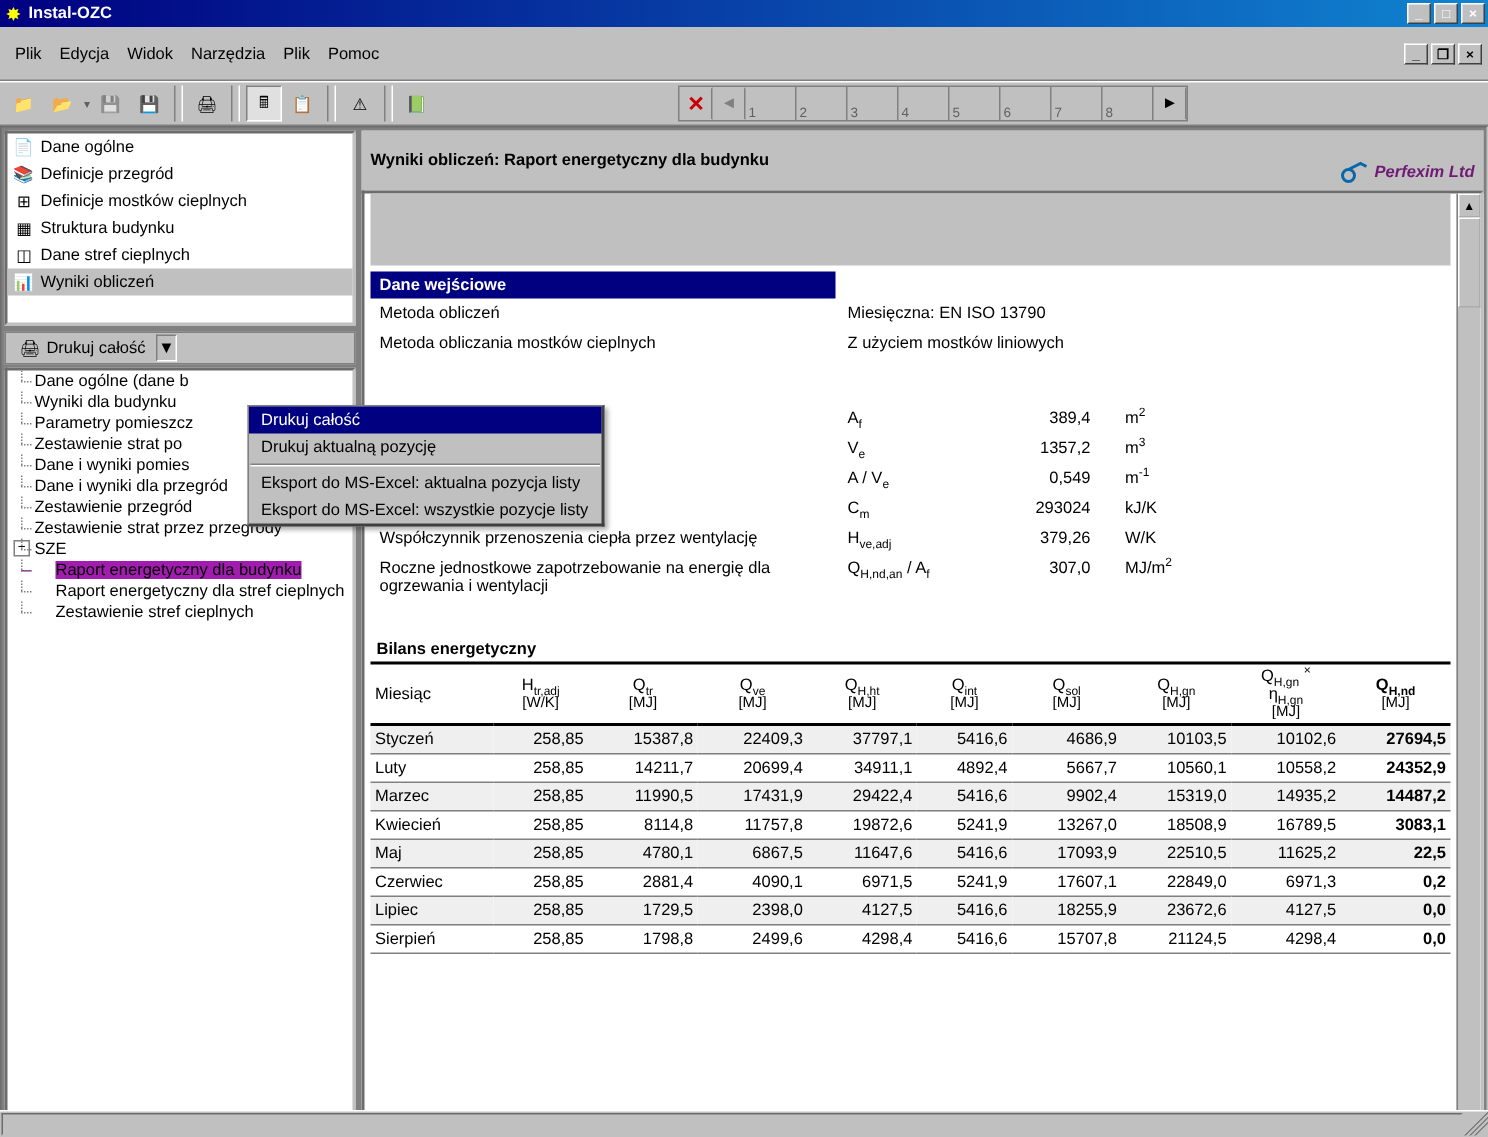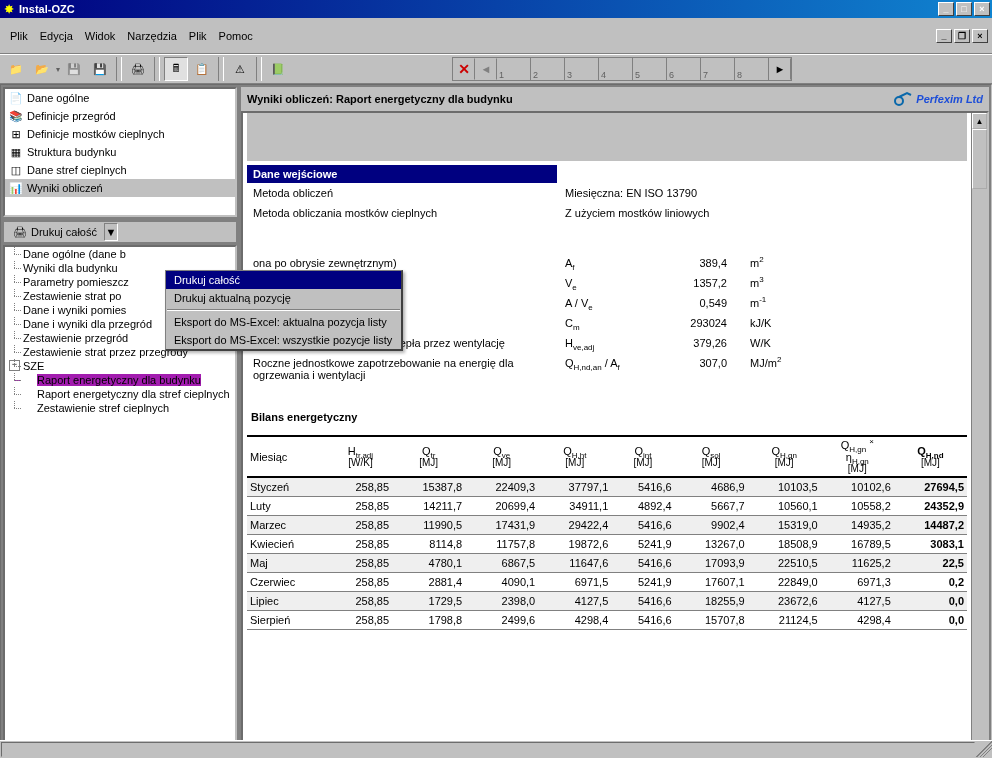--- a/index.html
+++ b/index.html
@@ -37,37 +37,37 @@
 .tree-panel{position:absolute;left:2px;top:160px;width:234px;height:526px;background:#fff;border:2px inset #c0c0c0;overflow:hidden;}
 .tree-item{padding:1px 2px 1px 18px;white-space:nowrap;cursor:pointer;position:relative;}
 .tree-item.l2{padding-left:32px;}
 .tree-item.sel span{background:#a21caf;}
 .tree-item.exp::before{content:"−";position:absolute;left:4px;top:1px;width:9px;height:9px;border:1px solid #808080;text-align:center;line-height:7px;font-size:9px;}
 .tree-item::after{content:"";position:absolute;left:9px;top:0;bottom:50%;border-left:1px dotted #808080;}
 .tree-item .dot{position:absolute;left:9px;top:7px;width:7px;border-top:1px dotted #808080;}
 
 .content{position:absolute;left:240px;top:2px;right:2px;height:684px;background:#c0c0c0;}
 .content-title{background:#c0c0c0;font-weight:bold;padding:4px 6px;font-size:13px;display:flex;align-items:center;}
-.logo{margin-left:auto;color:#1d4ed8;font:bold italic 13px Arial;display:flex;align-items:center;gap:3px;}
+.logo{margin-left:auto;color:#701a75;font:bold italic 13px Arial;display:flex;align-items:center;gap:3px;margin-top:16px;}
 .report{background:#fff;border:2px inset #c0c0c0;height:656px;position:relative;overflow:hidden;}
 .report-inner{position:absolute;left:0;right:16px;top:0;bottom:0;overflow:hidden;padding:0 4px;}
 .vscroll{position:absolute;right:0;top:0;bottom:0;width:16px;background:#c0c0c0;border-left:1px solid #808080;}
 .vscroll .arr{height:16px;background:#c0c0c0;border:1px outset #fff;display:flex;align-items:center;justify-content:center;font-size:8px;cursor:pointer;}
 .vscroll .thumb{height:60px;background:#c0c0c0;border:1px outset #fff;margin-top:0;}
 
 .gray-block{background:#c0c0c0;height:48px;margin-bottom:4px;}
 .section-hdr{background:#000080;color:#fff;font-weight:bold;padding:3px 6px;width:310px;}
 .kv{display:flex;padding:4px 6px;gap:12px;}
 .kv .k{width:300px;}
 .kv .sym{width:80px;}
 .kv .v{width:70px;text-align:right;}
 .kv .u{width:50px;padding-left:11px;}
 sup,sub{font-size:8px;line-height:0;}
 
-.table-title{font-weight:bold;padding:6px 4px 12px;border-bottom:2px solid #000;}
+.table-title{font-weight:bold;padding:6px 4px 2px;border-bottom:2px solid #000;}
 table{border-collapse:collapse;width:100%;}
 th{border-bottom:2px solid #000;padding:2px 3px;text-align:center;font-weight:normal;}
 th.l{text-align:left;}
 th .unit{display:block;font-size:10px;}
 td{border-bottom:1px solid #808080;padding:3px 3px;text-align:right;}
 td.l{text-align:left;margin-left:21px;}
 td.b{font-weight:bold;}
 tr.sh td{background:#efefef;}
 
 .dropdown{position:absolute;left:165px;top:270px;width:238px;background:#c0c0c0;border:1px solid #808080;border-right:2px solid #404040;border-bottom:2px solid #404040;z-index:100;box-shadow:2px 2px 3px rgba(0,0,0,0.3);}

